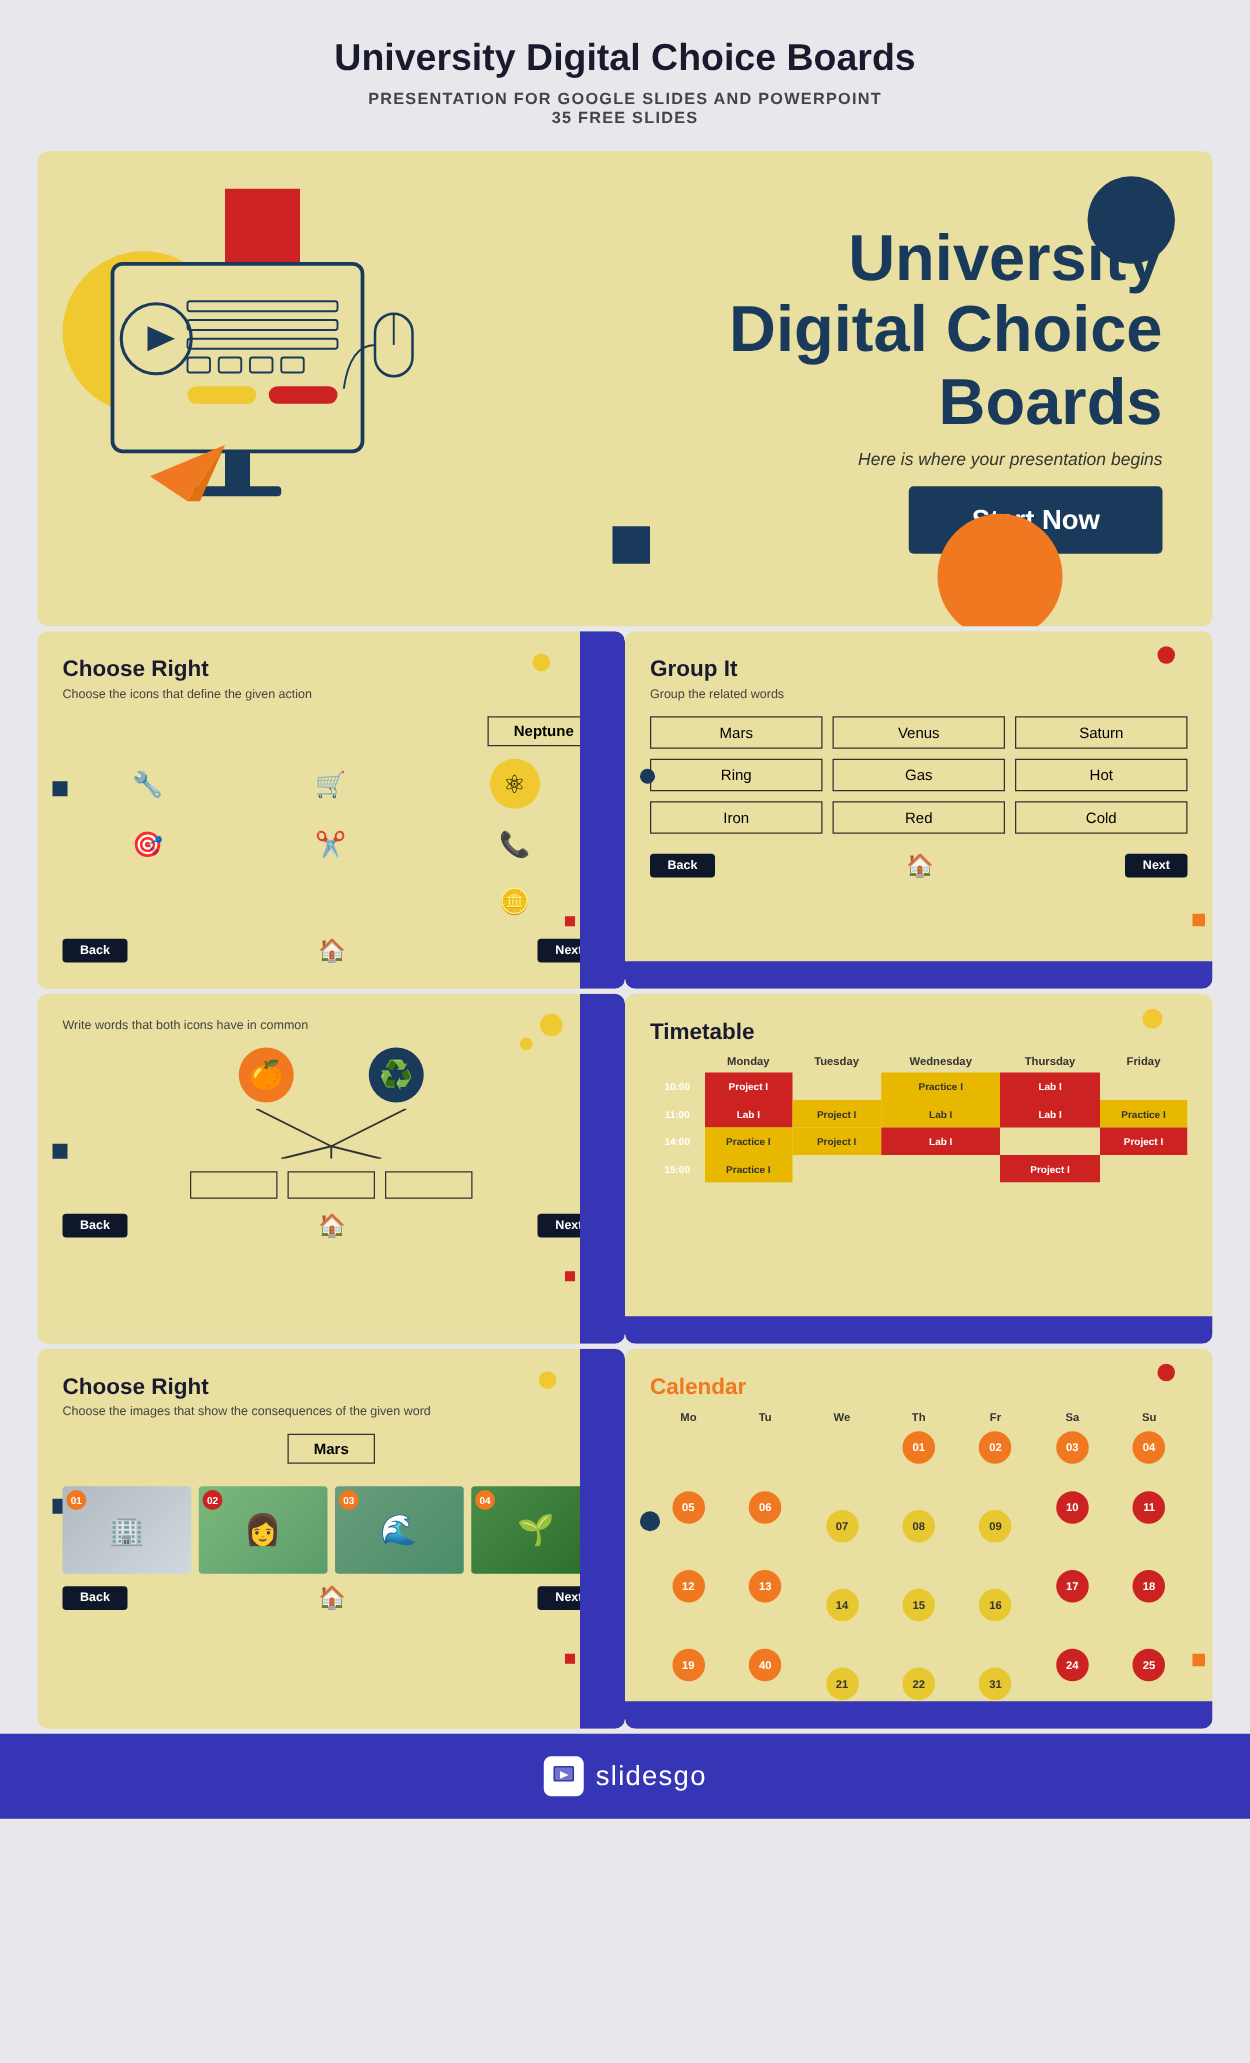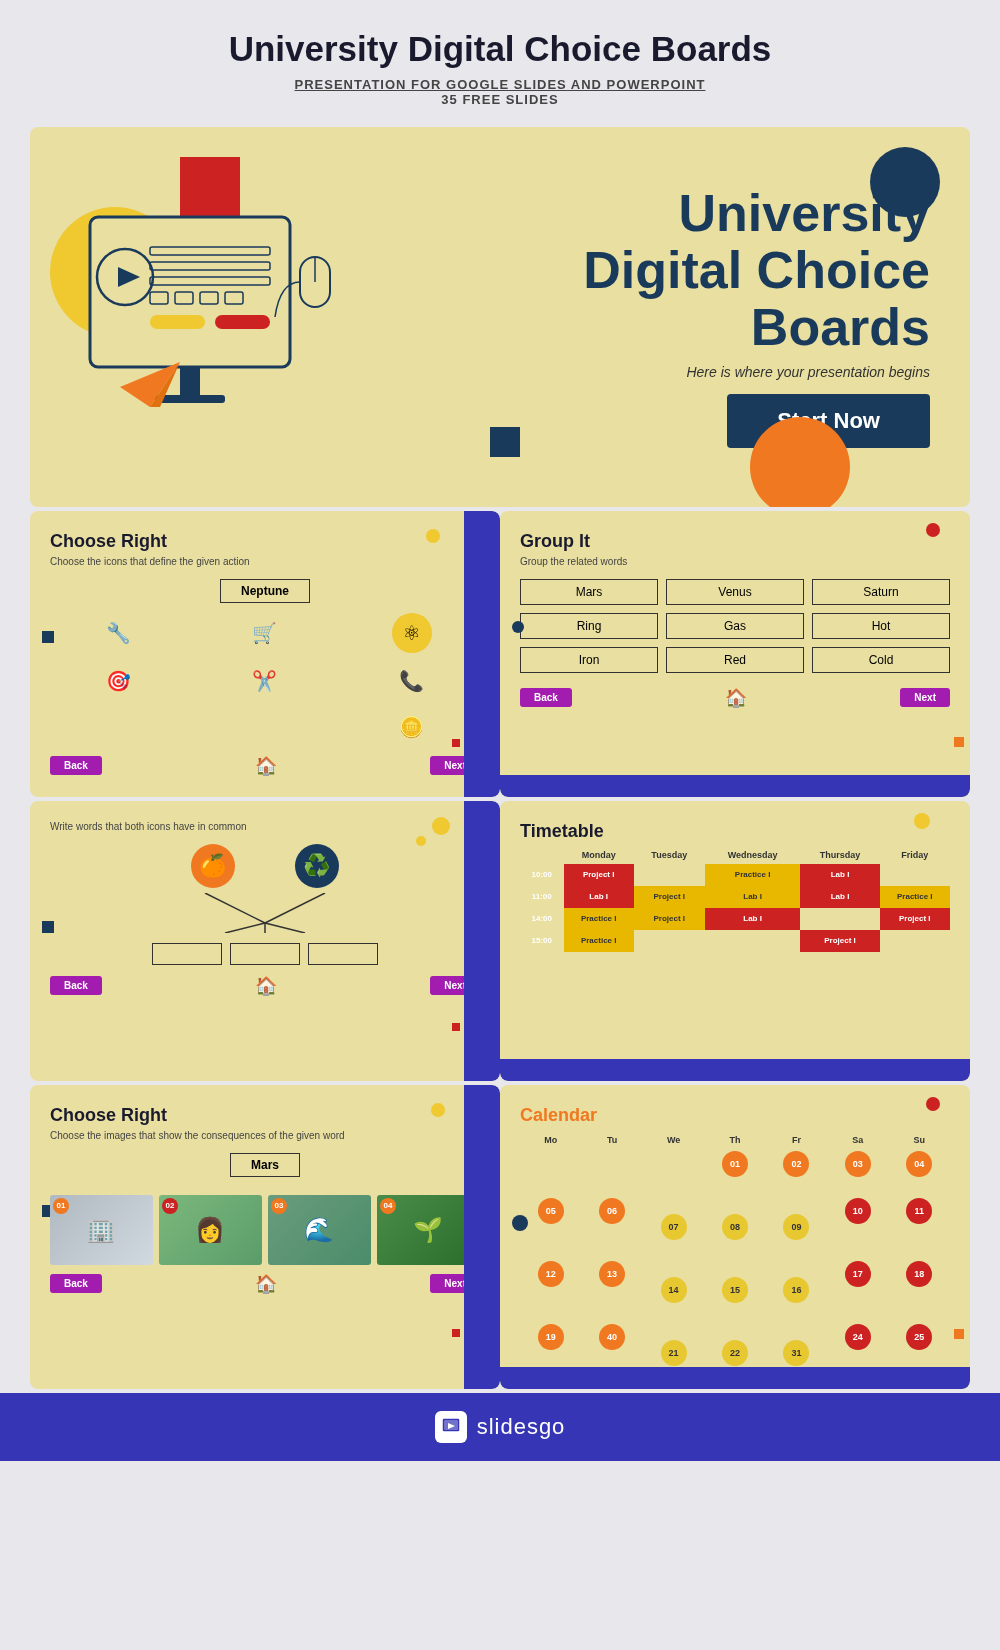--- a/index.html
+++ b/index.html
@@ -12,33 +12,32 @@
       flex-direction: column;
       align-items: center;
     }
 
     
     .page-header {
       text-align: center;
       padding: 30px 20px 20px;
     }
     .page-header h1 {
-      font-size: 35px;
+      font-size: 30px;
       font-weight: 900;
       color: #1a1a2e;
       line-height: 1.1;
     }
     .page-header .subtitle {
       font-size: 13px;
       font-weight: 700;
       color: #444;
       letter-spacing: 1px;
       margin-top: 8px;
       text-transform: uppercase;
-      text-decoration: underline;
     }
     .page-header .slides-count {
       font-size: 13px;
       font-weight: 700;
       color: #444;
       letter-spacing: 1px;
       text-transform: uppercase;
     }
 
     
@@ -194,21 +193,21 @@
       justify-content: center;
       font-size: 20px;
     }
     .nav-btns {
       display: flex;
       justify-content: space-between;
       align-items: center;
       margin-top: 8px;
     }
     .nav-btn {
-      background: #a21caf;
+      background: #0f172a;
       color: white;
       font-size: 10px;
       font-weight: 700;
       padding: 4px 14px;
       border-radius: 3px;
       border: none;
       cursor: pointer;
     }
     .home-icon-wrap {
       font-size: 18px;
@@ -501,21 +500,21 @@
   <div class="slide-row">
 
     <div class="slide-half">
 
       <div class="dec-dot-yellow" style="width:14px;height:14px;top:18px;right:60px;"></div>
       <div class="dec-sq-blue" style="width:12px;height:12px;left:12px;top:120px;"></div>
       <div class="dec-sq-red" style="width:8px;height:8px;right:40px;bottom:50px;"></div>
 
       <div class="slide-title">Choose Right</div>
       <div class="slide-desc">Choose the icons that define the given action</div>
-      <div style="text-align:center;">
+      <div style="text-align:right;">
         <div class="neptune-box">Neptune</div>
       </div>
       <div class="icons-grid">
         <div class="icon-item">🔧</div>
         <div class="icon-item">🛒</div>
         <div class="icon-item" style="background:#f0c830;border-radius:50%;width:40px;height:40px;">⚛</div>
         <div class="icon-item">🎯</div>
         <div class="icon-item">✂️</div>
         <div class="icon-item">📞</div>
         <div style="grid-column:3;" class="icon-item">🪙</div>

